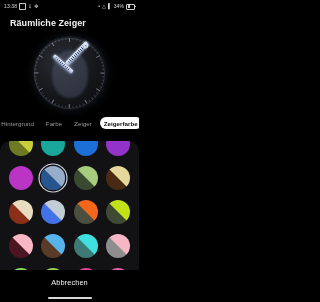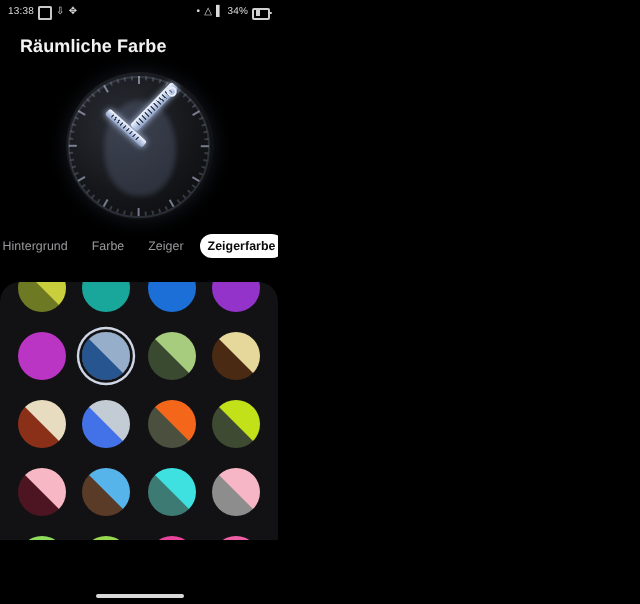--- a/index.html
+++ b/index.html
@@ -279,21 +279,21 @@
     <span class="sb-glyph">•</span>
     <span class="sb-glyph">△</span>
     <span class="sb-glyph">▌</span>
     <span class="sb-glyph">34%</span>
     <span class="sb-batt">
         <i></i>
       </span>
   </div>
 </div>
 
-<div id="page-title">Räumliche Farbe</div>
+<div id="page-title">Räumliche Zeiger</div>
 
 <div id="watch-preview">
   <div id="watch-face">
     <div id="watch-bezel"></div>
     <div class="tick-ring" id="tickring">
         <i style="transform: rotate(0deg);"></i>
         <i style="transform: rotate(6deg); height: 2.2px; opacity: 0.38;"></i>
         <i style="transform: rotate(12deg); height: 2.2px; opacity: 0.38;"></i>
         <i style="transform: rotate(18deg); height: 2.2px; opacity: 0.38;"></i>
         <i style="transform: rotate(24deg); height: 2.2px; opacity: 0.38;"></i>
@@ -430,14 +430,15 @@
       <div class="swatch-cell">
         <div class="swatch" style="background: linear-gradient(45deg, rgb(240, 80, 60) 0%, rgb(240, 80, 60) 49.5%, rgb(232, 68, 156) 50.5%, rgb(232, 68, 156) 100%);"></div>
       </div>
       <div class="swatch-cell">
         <div class="swatch" style="background: linear-gradient(45deg, rgb(63, 99, 234) 0%, rgb(63, 99, 234) 49.5%, rgb(239, 95, 168) 50.5%, rgb(239, 95, 168) 100%);"></div>
       </div>
     </div>
 </div>
 
 <div id="footer">
+  <div class="footer-btn">Abbrechen</div>
   <div id="home-indicator"></div>
 </div>
 
 </body></html>

